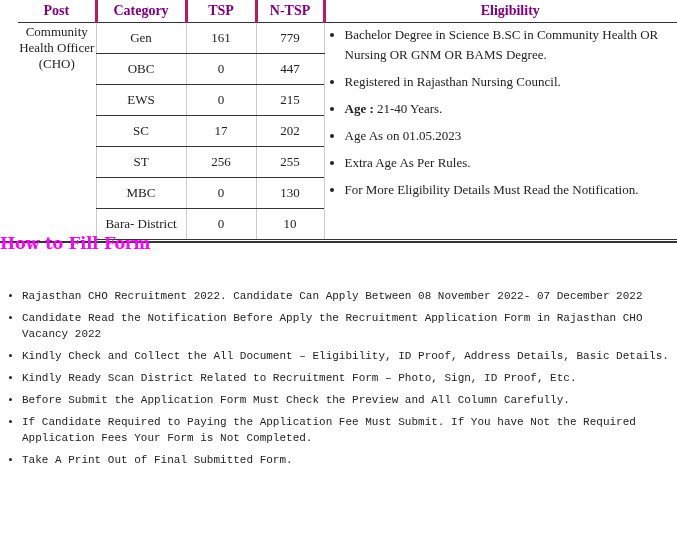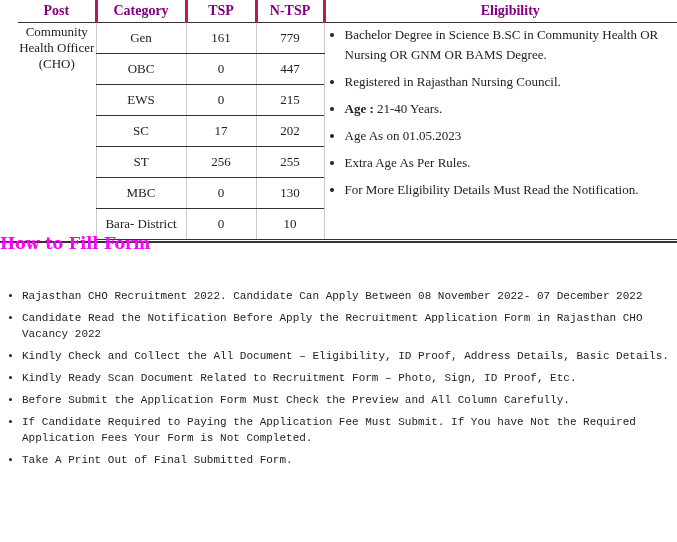--- a/index.html
+++ b/index.html
@@ -91,17 +91,17 @@
 </table>
 
 <div class="bottom-line"></div>
 
 <h2 class="howto">How to Fill Form</h2>
 
 <ul class="steps">
   <li>Rajasthan CHO Recruitment 2022. Candidate Can Apply Between 08 November 2022- 07 December 2022</li>
   <li>Candidate Read the Notification Before Apply the Recruitment Application Form in Rajasthan CHO Vacancy 2022</li>
   <li>Kindly Check and Collect the All Document – Eligibility, ID Proof, Address Details, Basic Details.</li>
-  <li>Kindly Ready Scan Document Related to Recruitment Form – Photo, Sign, ID Proof, Etc.</li>
+  <li>Kindly Ready Scan District Related to Recruitment Form – Photo, Sign, ID Proof, Etc.</li>
   <li>Before Submit the Application Form Must Check the Preview and All Column Carefully.</li>
   <li>If Candidate Required to Paying the Application Fee Must Submit. If You have Not the Required Application Fees Your Form is Not Completed.</li>
   <li>Take A Print Out of Final Submitted Form.</li>
 </ul>
 
 </body></html>

